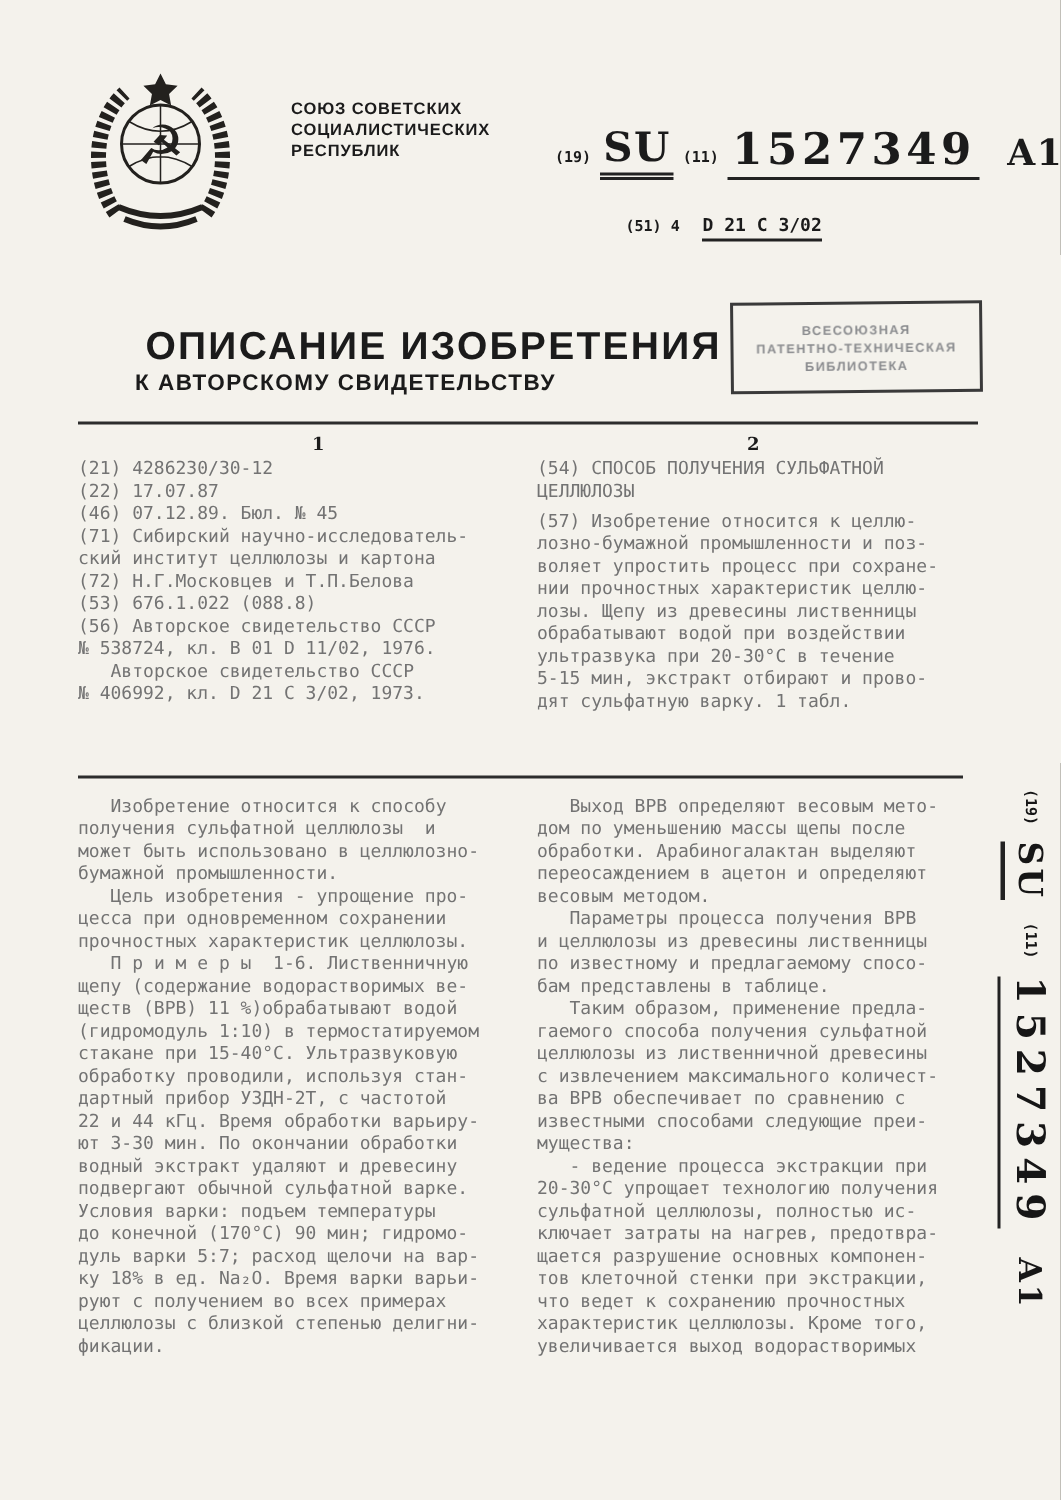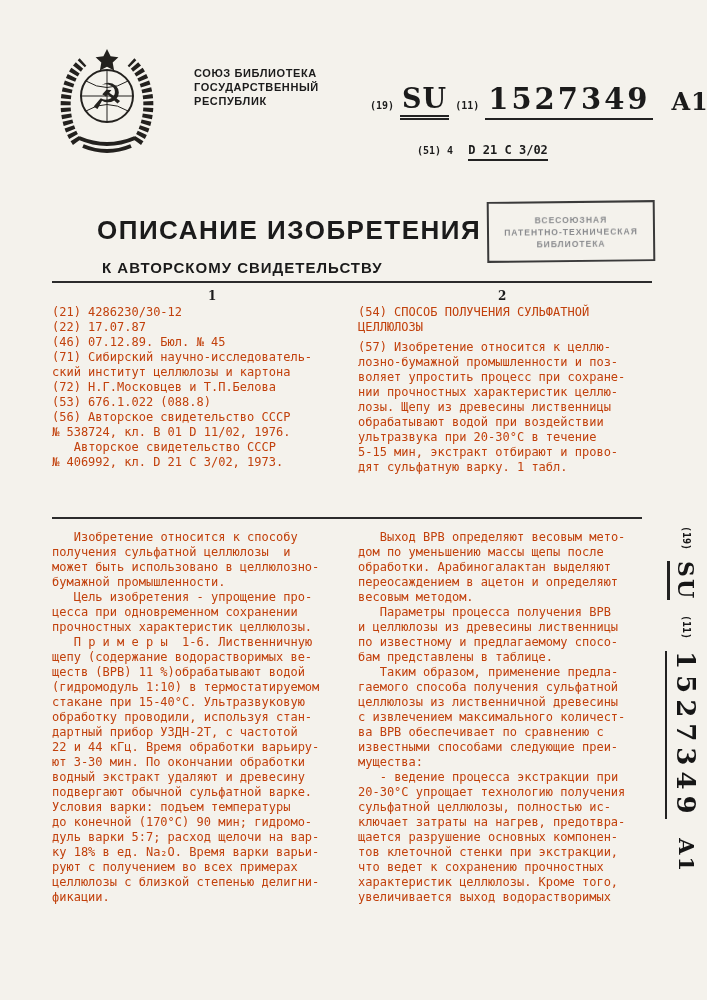--- a/index.html
+++ b/index.html
@@ -10,21 +10,21 @@
     background:#f4f2ec;
     color:#1b1b1b;
     overflow:hidden;
     font-family:"Liberation Sans",sans-serif;
   }
   .abs{position:absolute;}
   .mono{
     font-family:"DejaVu Sans Mono","Liberation Mono",monospace;
     font-size:12px;line-height:15px;
     white-space:pre-wrap;
-    color:#c2410c;
+    color:#737373;
   }
   
   .emblem{left:56px;top:48px;width:102px;height:108px;}
   .country{
     left:194px;top:66px;
     font-weight:bold;font-size:11px;line-height:14px;letter-spacing:.6px;
   }
   .docnum{
     left:370px;top:82px;width:300px;
     display:flex;align-items:center;gap:6px;
@@ -59,21 +59,21 @@
     border:2px solid #3a3a3a;
     transform:rotate(-.6deg);
     display:flex;flex-direction:column;justify-content:center;align-items:center;
     gap:2px;
   }
   .stamp div{
     font-size:8.5px;font-weight:bold;letter-spacing:1px;color:#5c5f66;
     opacity:.7;filter:blur(.3px);white-space:nowrap;
   }
   .doc-subtitle{
-    left:90px;top:247px;margin:12px;
+    left:90px;top:247px;margin:0;
     font-size:15px;font-weight:bold;letter-spacing:1px;white-space:nowrap;
   }
   .rule{height:2px;background:#2c2c2c;}
   .rule-top{left:52px;top:281px;width:600px;}
   .rule-mid{left:52px;top:517px;width:590px;}
   .colmark{font-family:"DejaVu Serif",serif;font-size:12px;font-weight:bold;}
   .colmark-1{left:208px;top:289px;}
   .colmark-2{left:498px;top:289px;}
   
   .biblio{left:52px;top:305px;width:592px;display:flex;gap:20px;}
@@ -113,22 +113,22 @@
         <path d="M25 48 H77 M51 22 V74 M30 33 Q51 46 72 33 M30 63 Q51 50 72 63" stroke-width="1"></path>
         <path d="M23 90 Q51 102 79 90" stroke-width="4"></path>
         <path d="M27 98 Q51 108 75 98" stroke-width="4"></path>
       </g>
       <text x="51" y="61" font-size="36" text-anchor="middle" fill="#23211e">☭</text>
       <path d="M51 1 l3.6 7.2 7.8 1 -5.7 5.4 1.4 7.8 -7.1-3.7 -7.1 3.7 1.4-7.8 -5.7-5.4 7.8-1 z" fill="#23211e"></path>
     </svg>
   </div>
 
   <div class="abs country">
-    <div>СОЮЗ БИБЛИОТЕКА</div>
-    <div>ГОСУДАРСТВЕННЫЙ</div>
+    <div>СОЮЗ СОВЕТСКИХ</div>
+    <div>СОЦИАЛИСТИЧЕСКИХ</div>
     <div>РЕСПУБЛИК</div>
   </div>
 
   <div class="abs docnum">
     <span class="code-small">(19)</span>
     <span class="su-big">SU</span>
     <span class="code-small">(11)</span>
     <span class="num-big">1527349</span>
     <span class="kind-big">A1</span>
   </div>

